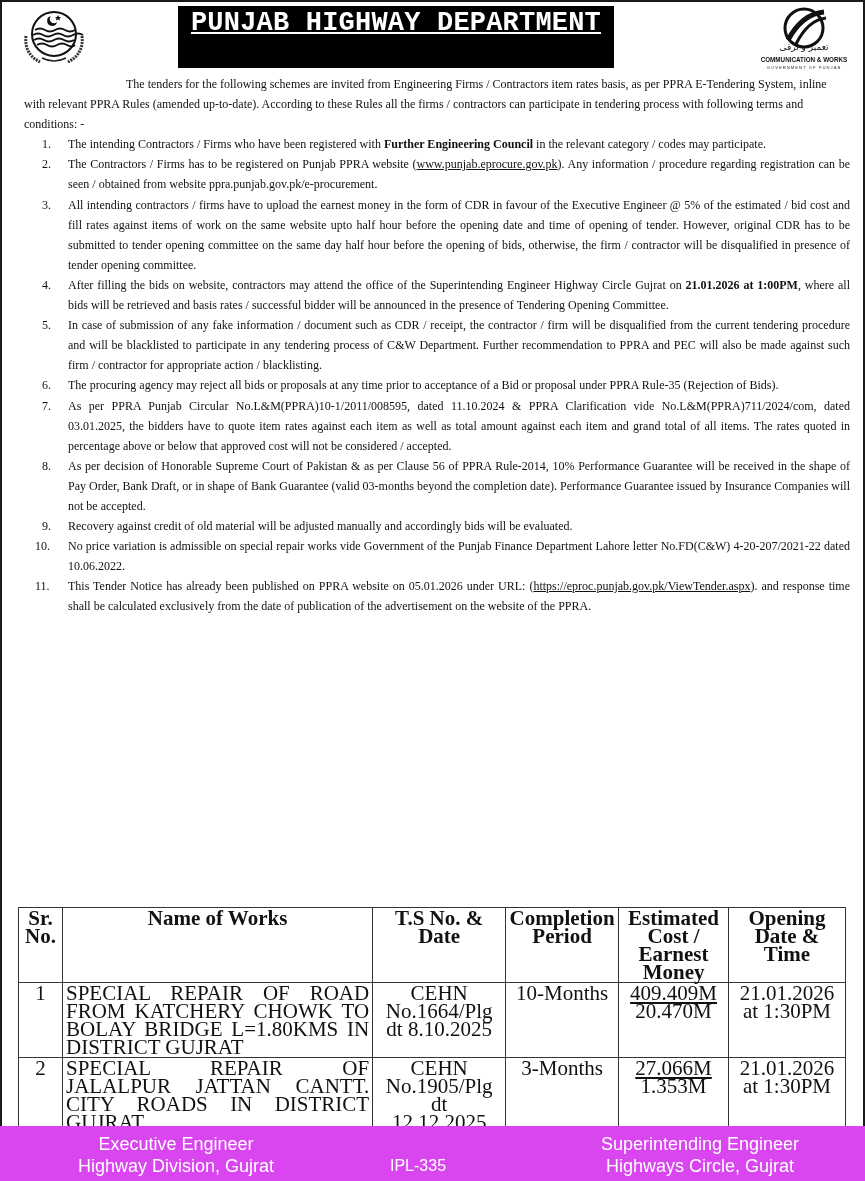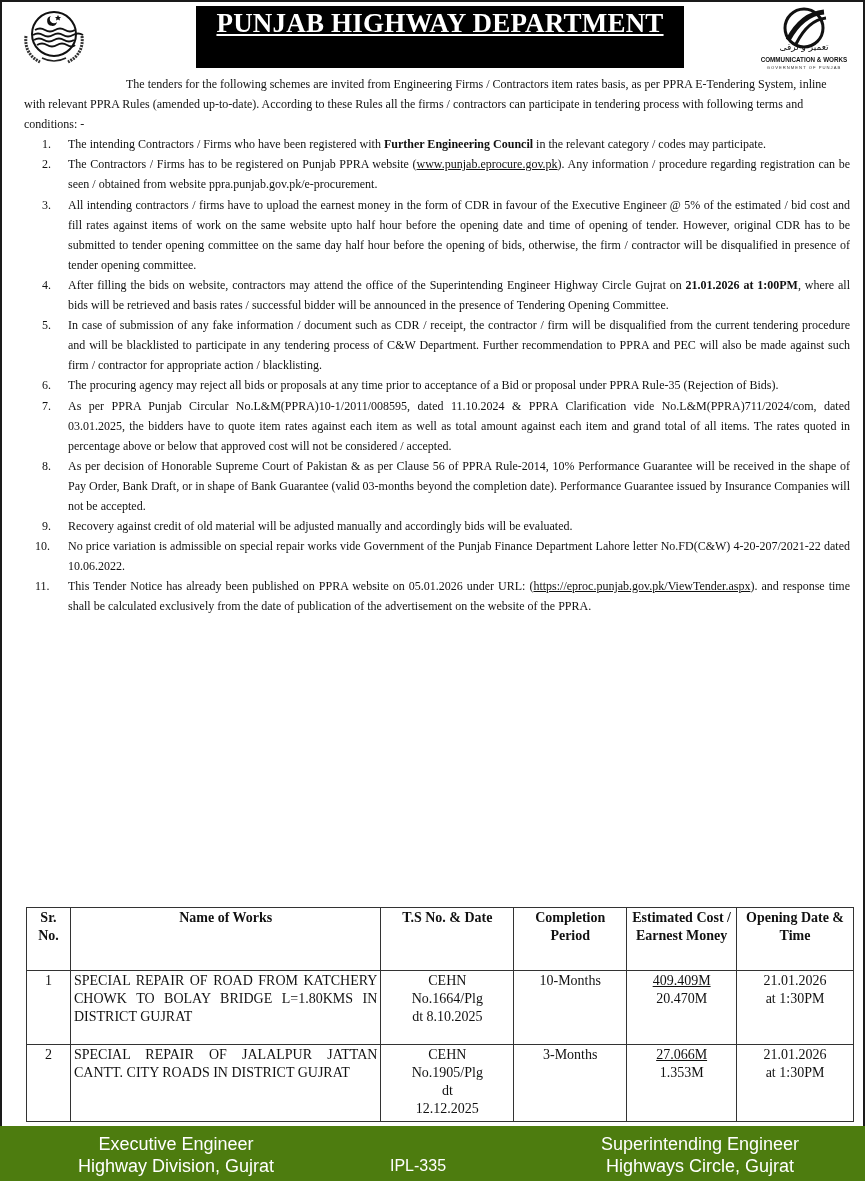--- a/index.html
+++ b/index.html
@@ -1,37 +1,37 @@
 <!DOCTYPE html>
 <html><head>
 <meta charset="utf-8">
 <style>
   html, body { margin:0; padding:0; background:#fff; }
   body { width:865px; height:1181px; overflow:hidden; position:relative; font-family:"Liberation Serif", serif; color:#111; }
   .page { position:absolute; left:0; top:0; width:861px; height:1177px; border:2px solid #1a1a1a; border-bottom:none; background:#fff; }
   .header { position:absolute; left:0; top:0; width:861px; height:70px; }
   .logo-left { position:absolute; left:18px; top:4px; width:68px; height:64px; }
   .logo-right { position:absolute; left:750px; top:2px; width:105px; height:70px; }
-  .title-box { position:absolute; left:194px; top:4px; width:488px; height:62px; background:#000; color:#fff; text-align:center; font-family:Liberation Serif, serif; font-weight:bold; }
+  .title-box { position:absolute; left:176px; top:4px; width:436px; height:62px; background:#000; color:#fff; text-align:center; font-family:Liberation Mono, monospace; font-weight:bold; }
   .title-box .l1 { font-size:27px; line-height:30px; text-decoration:underline; text-underline-offset:2px; letter-spacing:0.2px; display:block; margin-top:2px; }
   .title-box .l2 { font-size:27px; line-height:30px; text-decoration:underline; text-underline-offset:2px; display:block; }
   .body-text { position:absolute; left:22px; top:72px; width:826px; font-size:12px; line-height:20.1px; }
   .intro { text-align:left; margin:0; }
   .intro .indent { display:inline-block; width:102px; }
   ol.terms { list-style:none; margin:0; padding:0; }
   ol.terms li { position:relative; padding-left:44px; text-align:justify; margin:0 0 0 0; }
   ol.terms li .num { position:absolute; left:18px; top:0; }
   ol.terms li.two .num { left:11px; }
   .u { text-decoration:underline;text-align:center; }
-  table.works { position:absolute; left:24px; top:905px; width:828px; border-collapse:collapse; font-family:"Liberation Serif", serif; font-size:14px; }
+  table.works { position:absolute; left:16px; top:905px; width:828px; border-collapse:collapse; font-family:"Liberation Serif", serif; font-size:21px; }
   table.works th, table.works td { border:1.5px solid #333; vertical-align:top; padding:1px 3px; line-height:18px; }
   table.works th { font-weight:bold; text-align:center; height:60px; }
   table.works td { text-align:center; }
   table.works td.name { text-align:justify; text-align-last:left; }
-  .footer { position:absolute; left:0; top:1126px; width:865px; height:55px; background:#4d7c0f; color:#fff; font-family:"Liberation Sans", sans-serif; font-size:18px; line-height:22px; }
+  .footer { position:absolute; left:0; top:1126px; width:865px; height:55px; background:#d946ef; color:#fff; font-family:"Liberation Sans", sans-serif; font-size:18px; line-height:22px; }
   .footer .left { position:absolute; left:56px; top:7px; text-align:center; width:240px; }
   .footer .mid { position:absolute; left:390px; top:29px; font-size:16px; }
   .footer .right { position:absolute; left:565px; top:7px; text-align:center; width:270px; }
 </style>
 </head>
 <body>
 
 <div class="page">
 
   <div class="header">

